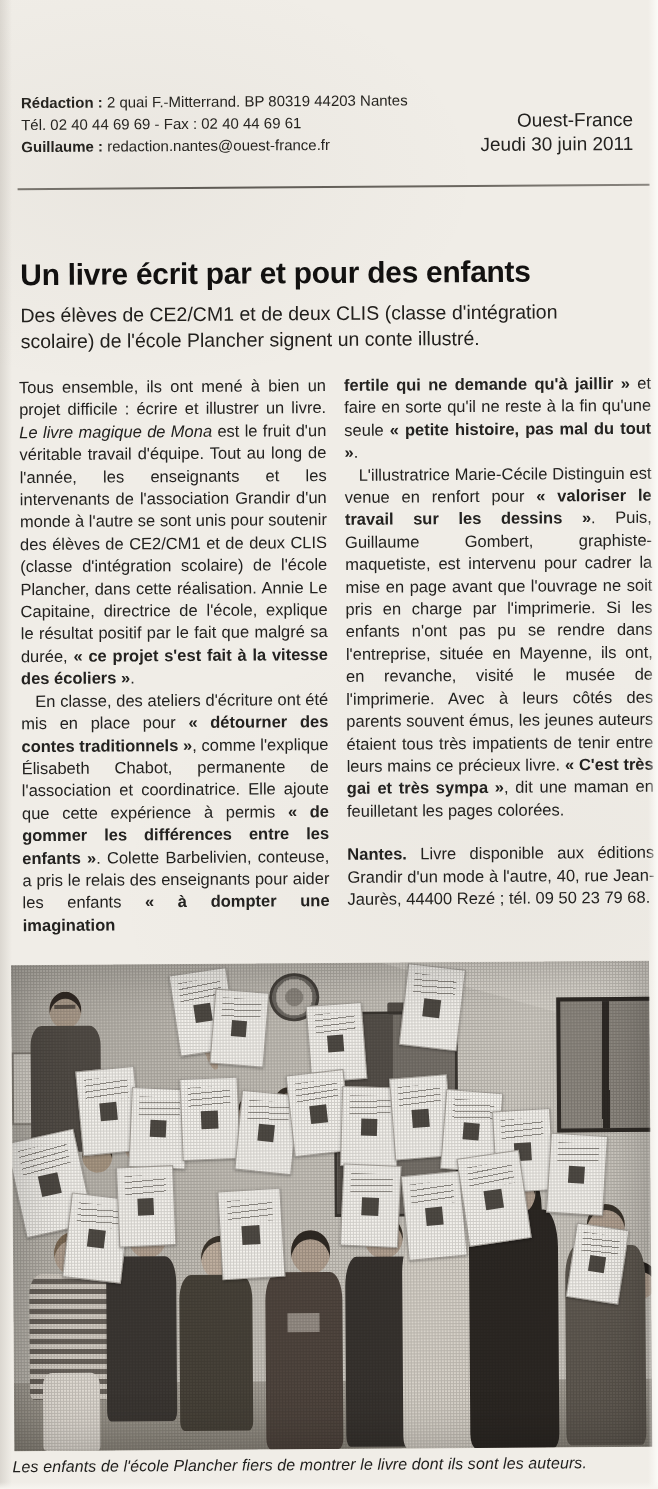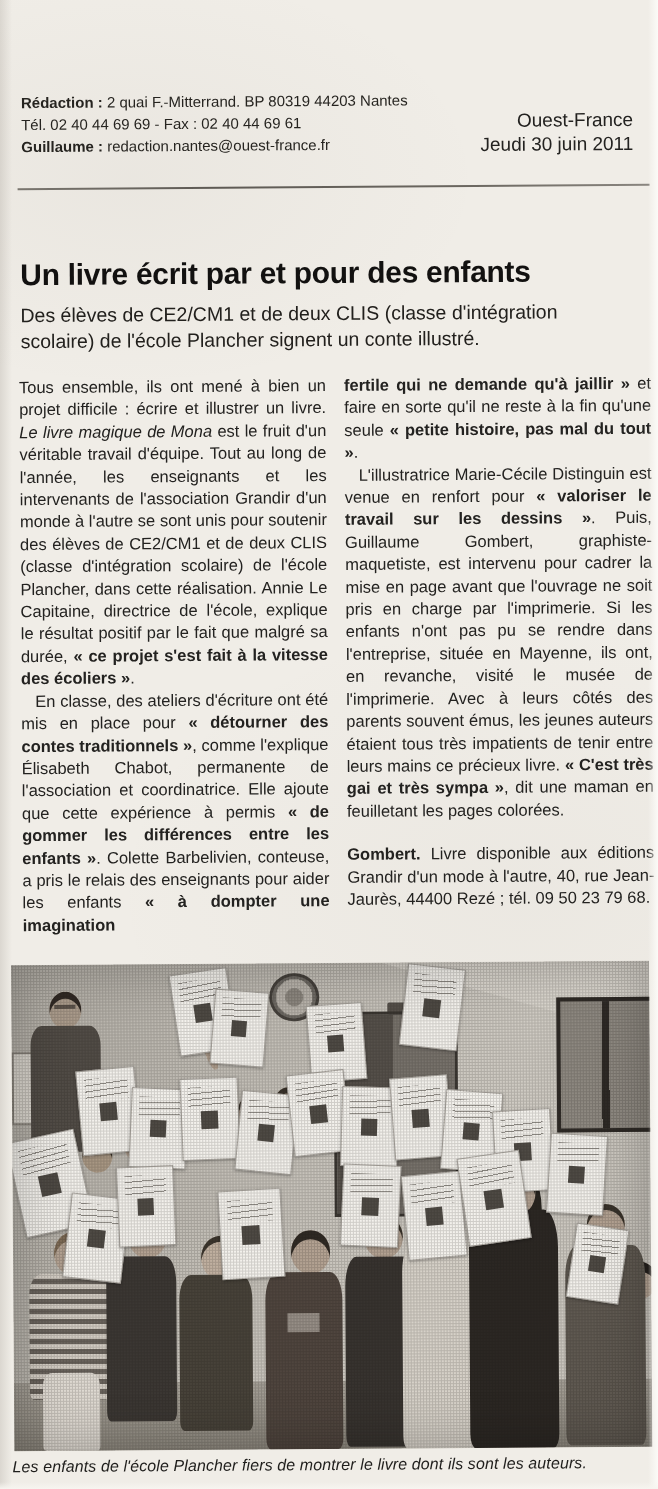--- a/index.html
+++ b/index.html
@@ -74,21 +74,21 @@
     <div class="subhead">Des élèves de CE2/CM1 et de deux CLIS (classe d'intégration scolaire) de l'école Plancher signent un conte illustré.</div>
 
     <div class="cols">
       <div class="col">
           <p class="para"><span>Tous ensemble, ils ont mené à bien un projet difficile : écrire et illustrer un livre. </span><span class="i">Le livre magique de Mona</span><span> est le fruit d'un véritable travail d'équipe. Tout au long de l'année, les enseignants et les intervenants de l'association Grandir d'un monde à l'autre se sont unis pour soutenir des élèves de CE2/CM1 et de deux CLIS (classe d'intégration scolaire) de l'école Plancher, dans cette réalisation. Annie Le Capitaine, directrice de l'école, explique le résultat positif par le fait que malgré sa durée, </span><span class="b">« ce projet s'est fait à la vitesse des écoliers »</span><span>.</span></p>
           <p class="para indent"><span>En classe, des ateliers d'écriture ont été mis en place pour </span><span class="b">« détourner des contes traditionnels »</span><span>, comme l'explique Élisabeth Chabot, permanente de l'association et coordinatrice. Elle ajoute que cette expérience à permis </span><span class="b">« de gommer les différences entre les enfants »</span><span>. Colette Barbelivien, conteuse, a pris le relais des enseignants pour aider les enfants </span><span class="b">« à dompter une imagination</span></p>
         </div>
       <div class="col">
           <p class="para"><span class="b">fertile qui ne demande qu'à jaillir »</span><span> et faire en sorte qu'il ne reste à la fin qu'une seule </span><span class="b">« petite histoire, pas mal du tout »</span><span>.</span></p>
           <p class="para indent"><span>L'illustratrice Marie-Cécile Distinguin est venue en renfort pour </span><span class="b">« valoriser le travail sur les dessins »</span><span>. Puis, Guillaume Gombert, graphiste-maquetiste, est intervenu pour cadrer la mise en page avant que l'ouvrage ne soit pris en charge par l'imprimerie. Si les enfants n'ont pas pu se rendre dans l'entreprise, située en Mayenne, ils ont, en revanche, visité le musée de l'imprimerie. Avec à leurs côtés des parents souvent émus, les jeunes auteurs étaient tous très impatients de tenir entre leurs mains ce précieux livre. </span><span class="b">« C'est très gai et très sympa »</span><span>, dit une maman en feuilletant les pages colorées.</span></p>
-          <p class="para contact"><span class="b">Gombert.</span><span> Livre disponible aux éditions Grandir d'un mode à l'autre, 40, rue Jean-Jaurès, 44400 Rezé ; tél. 09 50 23 79 68.</span></p>
+          <p class="para contact"><span class="b">Nantes.</span><span> Livre disponible aux éditions Grandir d'un mode à l'autre, 40, rue Jean-Jaurès, 44400 Rezé ; tél. 09 50 23 79 68.</span></p>
         </div>
     </div>
 
     <div class="photo">
 
       <div class="ph" style="left:0;top:0;width:100%;height:100%;clip-path:polygon(58% 0,100% 0,100% 16%);background:#d9d5cd;z-index:1;"></div>
       <div class="ph" style="left:0;top:86%;width:100%;height:14%;background:linear-gradient(180deg,#a39e95,#8d887e);z-index:1;"></div>
       <div class="ph" style="left:0;top:18%;width:7%;height:14%;background:#d5d1c9;border:2px solid #8a857d;z-index:1;"></div>
       <div class="ph" style="left:40.5%;top:2%;width:6.8%;height:8.8%;border-radius:50%;border:3px solid #46423d;background:radial-gradient(circle,#8d8880 0 30%,#b8b3ab 30% 60%,#6e6a64 60% 100%);z-index:1;"></div>
       <div class="ph" style="left:59%;top:8.2%;width:3.6%;height:2.4%;background:#55504a;border-radius:2px;z-index:1;"></div>

